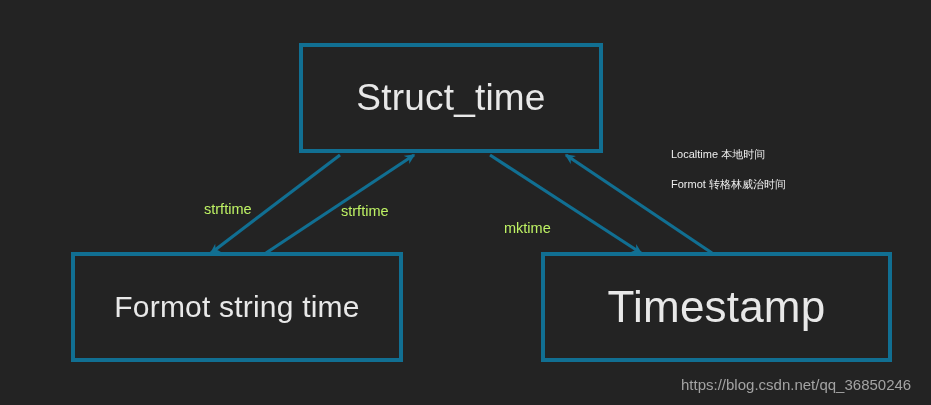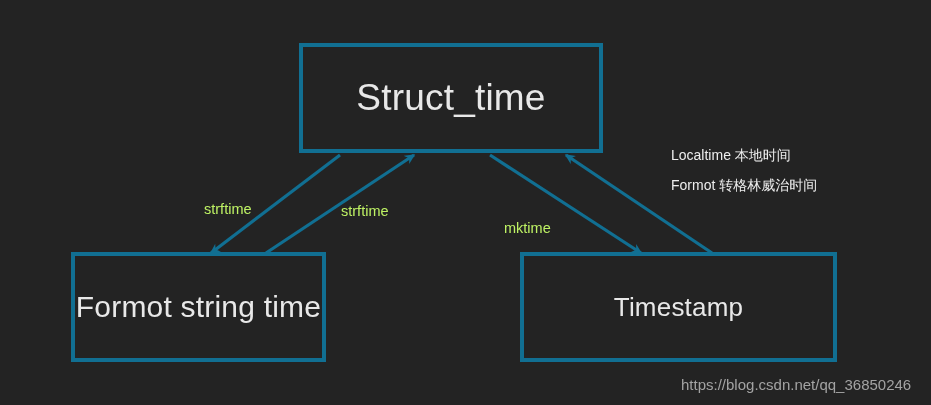--- a/index.html
+++ b/index.html
@@ -43,44 +43,44 @@
   #node-struct-time {
     left: 299px;
     top: 43px;
     width: 304px;
     height: 110px;
     font-size: 37px;
   }
   #node-format-string-time {
     left: 71px;
     top: 252px;
-    width: 255px;
+    width: 332px;
     height: 110px;
     font-size: 30px;
   }
   #node-timestamp {
-    left: 520px;
+    left: 541px;
     top: 252px;
-    width: 317px;
+    width: 351px;
     height: 110px;
-    font-size: 26px;
+    font-size: 44px;
   }
   .edge-label {
     position: absolute;
     color: #bef264;
     font-size: 14.5px;
     white-space: nowrap;
   }
   #label-strftime { left: 204px; top: 201px; }
   #label-strptime { left: 341px; top: 203px; }
   #label-mktime   { left: 504px; top: 220px; }
   .annotation {
     position: absolute;
     color: #ededed;
-    font-size: 14px;
+    font-size: 11px;
     white-space: nowrap;
   }
   #annotation-localtime { left: 671px; top: 147px; }
   #annotation-gmtime    { left: 671px; top: 177px; }
   #watermark {
     position: absolute;
     left: 681px;
     top: 376px;
     color: #a3a3a3;
     font-size: 15px;

